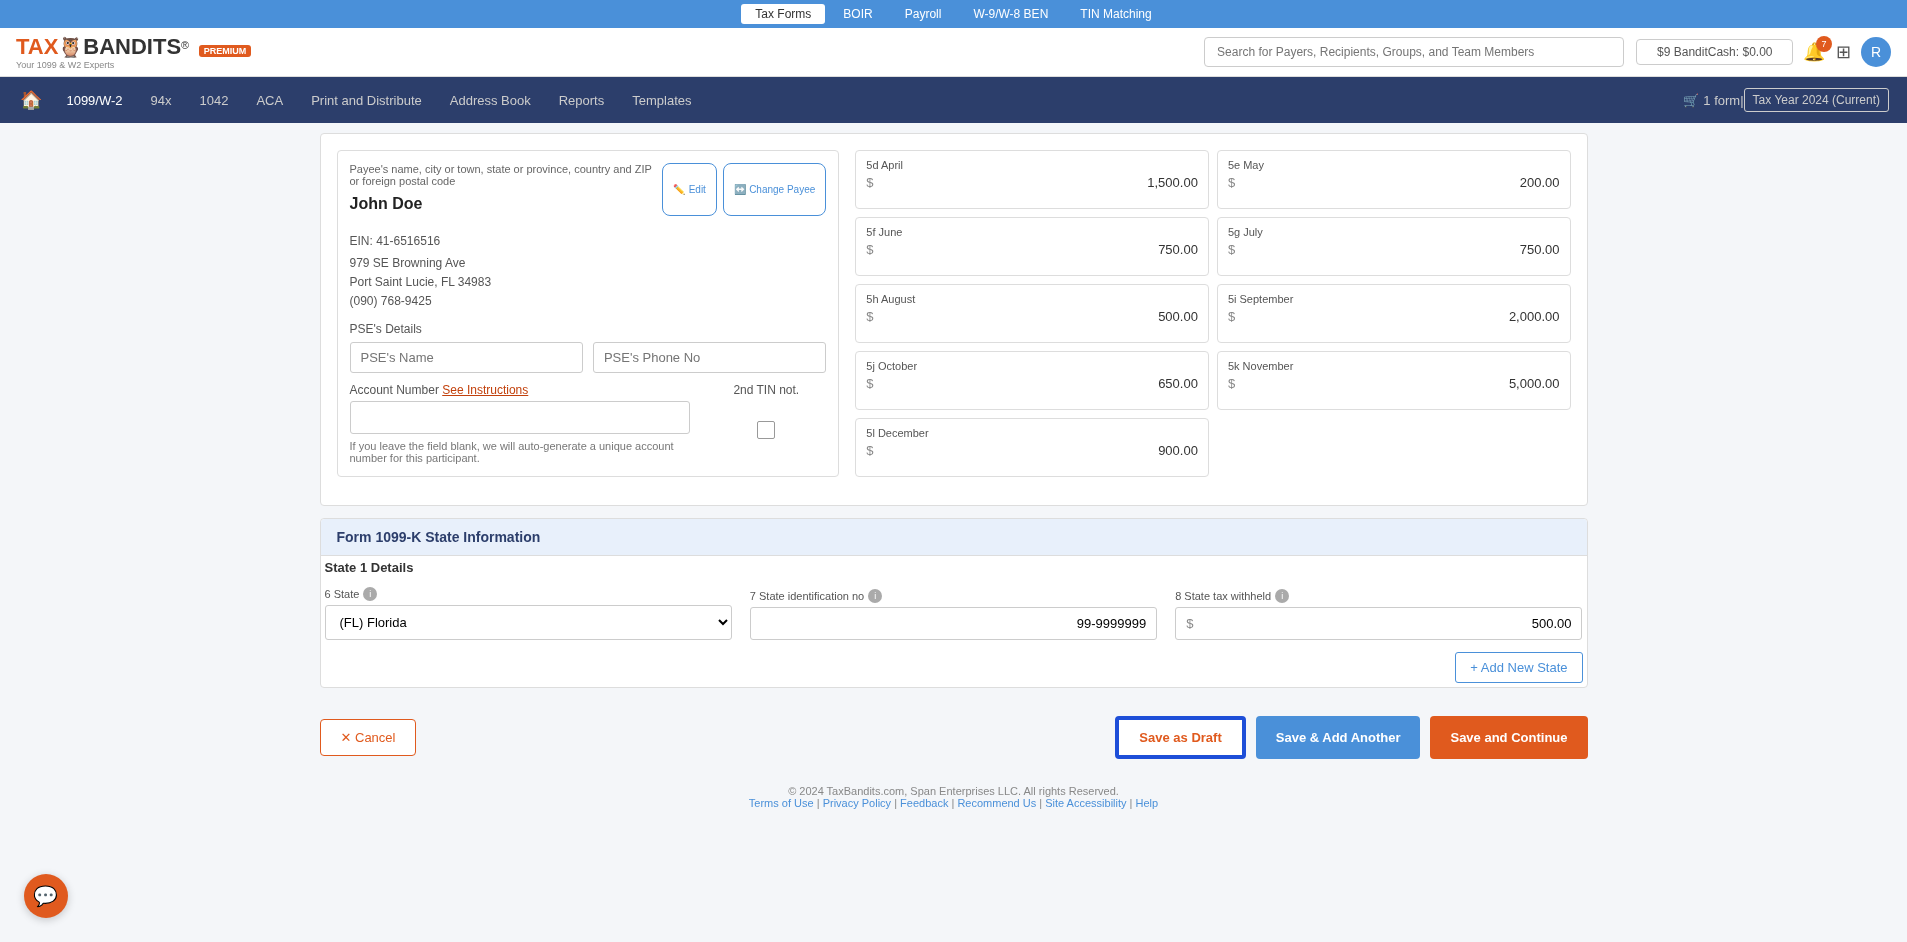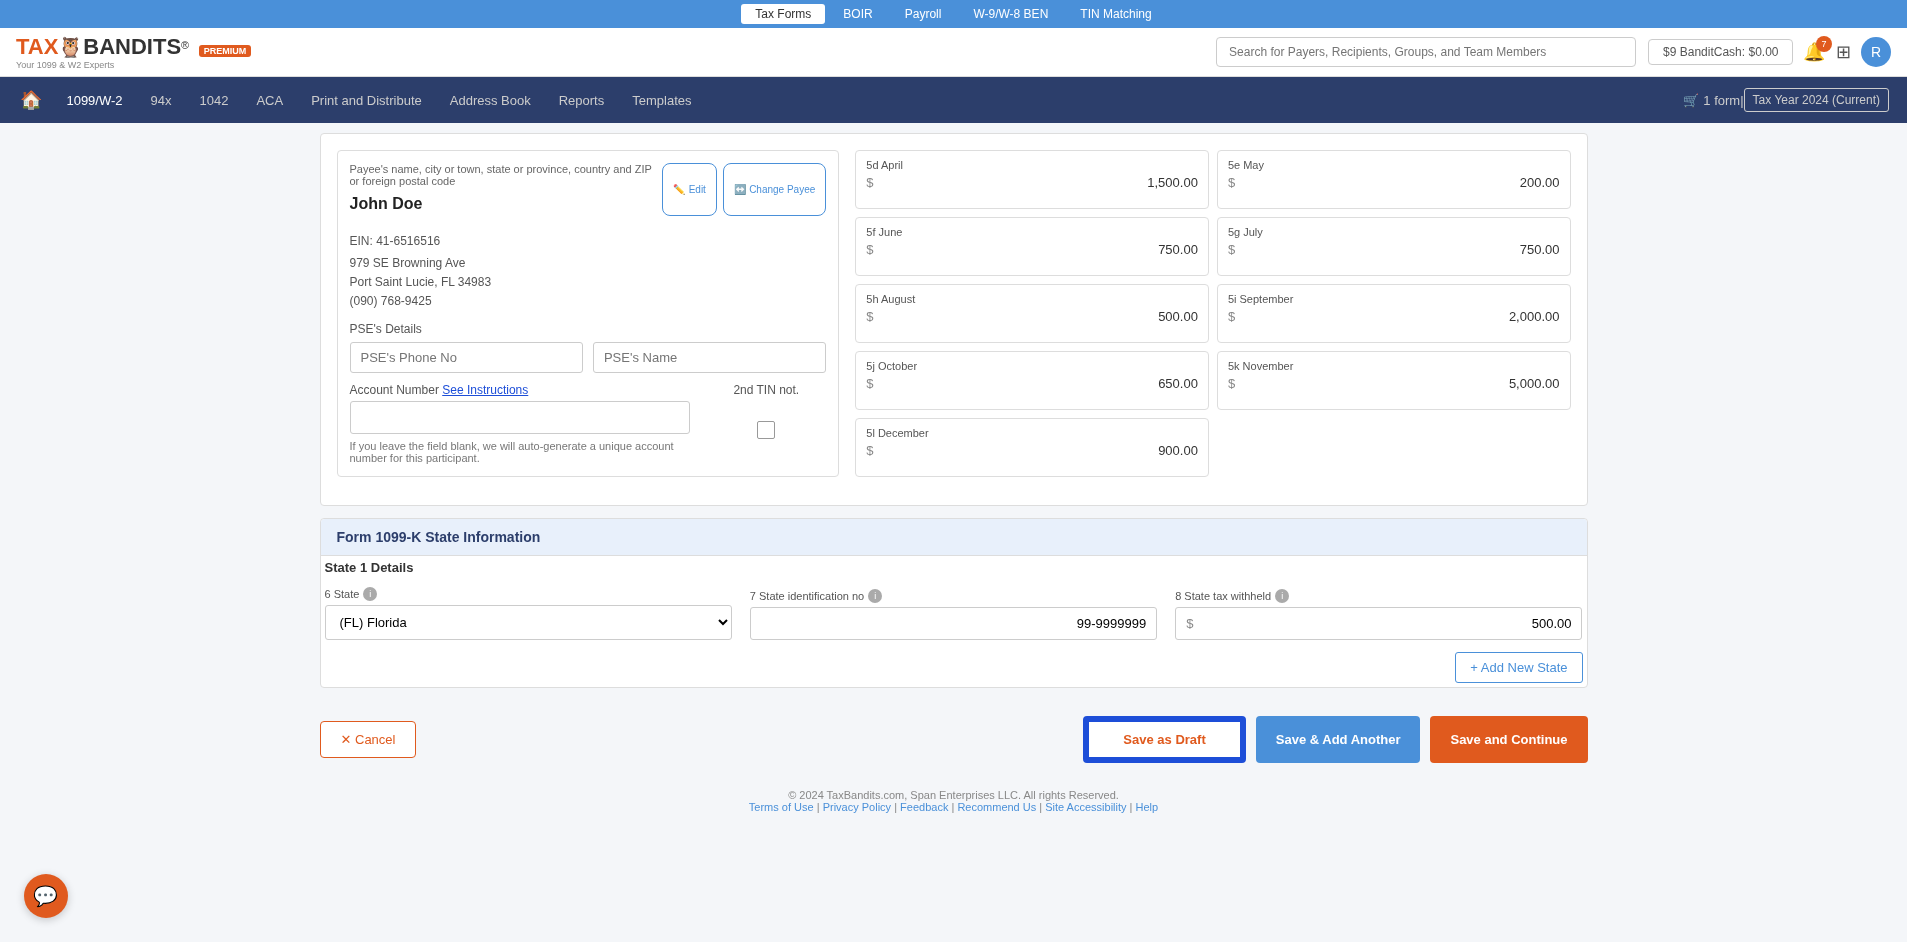--- a/index.html
+++ b/index.html
@@ -70,21 +70,21 @@
     }
     .header-actions {
       display: flex;
       align-items: center;
       gap: 10px;
     }
     .bandit-cash-btn {
       background: #fff;
       border: 1px solid #ccc;
       border-radius: 4px;
-      padding: 5px 14px;
+      padding: 5px 20px;
       font-size: 12px;
       cursor: pointer;
       color: #555;
     }
     .notif-btn {
       position: relative;
       background: none;
       border: none;
       cursor: pointer;
       font-size: 18px;
@@ -301,21 +301,21 @@
     }
     .account-left {
       flex: 2;
     }
     .account-label {
       font-size: 12px;
       color: #555;
       margin-bottom: 4px;
     }
     .account-label a {
-      color: #1d4ed8;
+      color: #c2410c;
       text-decoration: underline;
       font-size: 12px;
       margin-top: 6px;
     }
     .account-input {
       width: 100%;
       border: 1px solid #ccc;
       border-radius: 3px;
       padding: 8px 10px;
       font-size: 13px;
@@ -455,23 +455,23 @@
       border-radius: 4px;
       cursor: pointer;
       font-size: 13px;
     }
     .footer-right {
       display: flex;
       gap: 10px;
     }
     .save-draft-btn {
       background: #fff;
-      border: 6px solid #1d4ed8;
+      border: 4px solid #1d4ed8;
       color: #e05a1e;
-      padding: 10px 34px;
+      padding: 10px 20px;
       border-radius: 4px;
       cursor: pointer;
       font-size: 13px;
       font-weight: bold;
     }
     .save-add-btn {
       background: #4a90d9;
       border: none;
       color: #fff;
       padding: 10px 20px;
@@ -591,22 +591,22 @@
         <div class="payee-ein">EIN: 41-6516516</div>
         <div class="payee-address">
           <div>979 SE Browning Ave</div>
           <div>Port Saint Lucie, FL 34983</div>
           <div>(090) 768-9425</div>
         </div>
 
         <div class="pse-section">
           <div class="pse-label">PSE's Details</div>
           <div class="pse-fields">
+            <input class="pse-input" type="text" placeholder="PSE's Name" style="">
             <input class="pse-input" type="text" placeholder="PSE's Phone No" style="">
-            <input class="pse-input" type="text" placeholder="PSE's Name" style="">
           </div>
         </div>
 
         <div class="account-section">
           <div class="account-left">
             <div class="account-label">
               <span>Account Number</span> <a href="#">See Instructions</a>
             </div>
             <input class="account-input" type="text" style="">
             <div class="account-note">If you leave the field blank, we will auto-generate a unique account number for this participant.</div>

